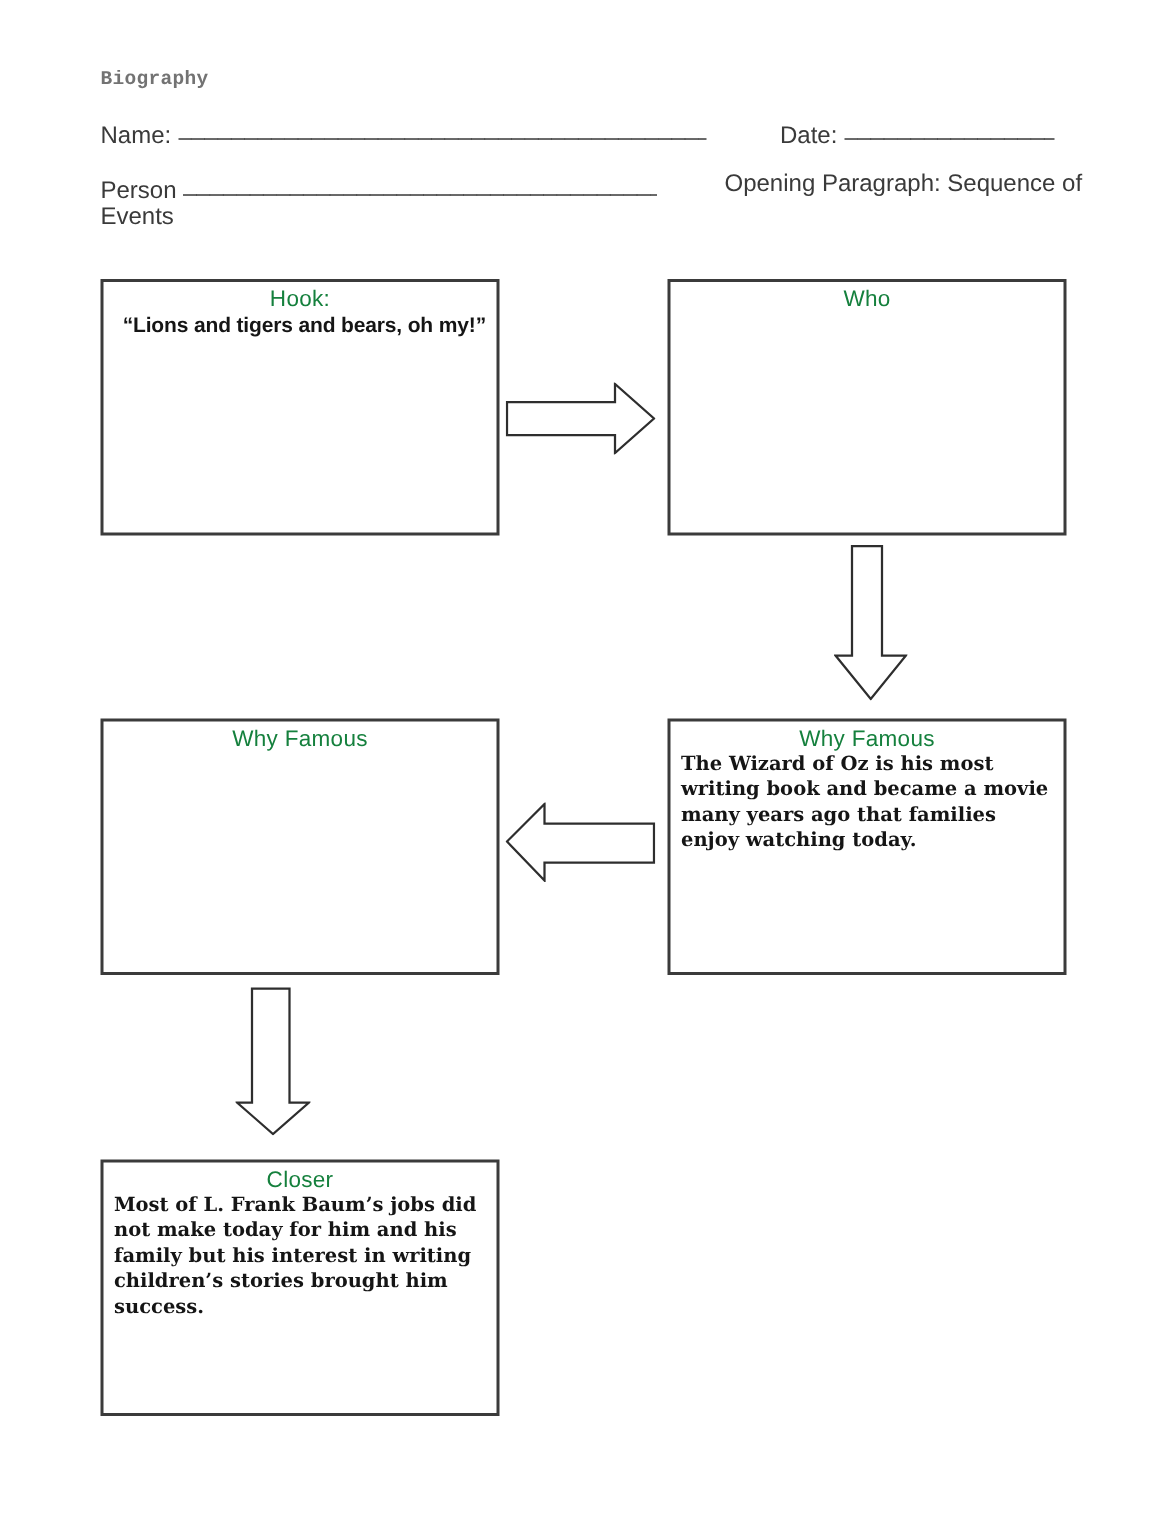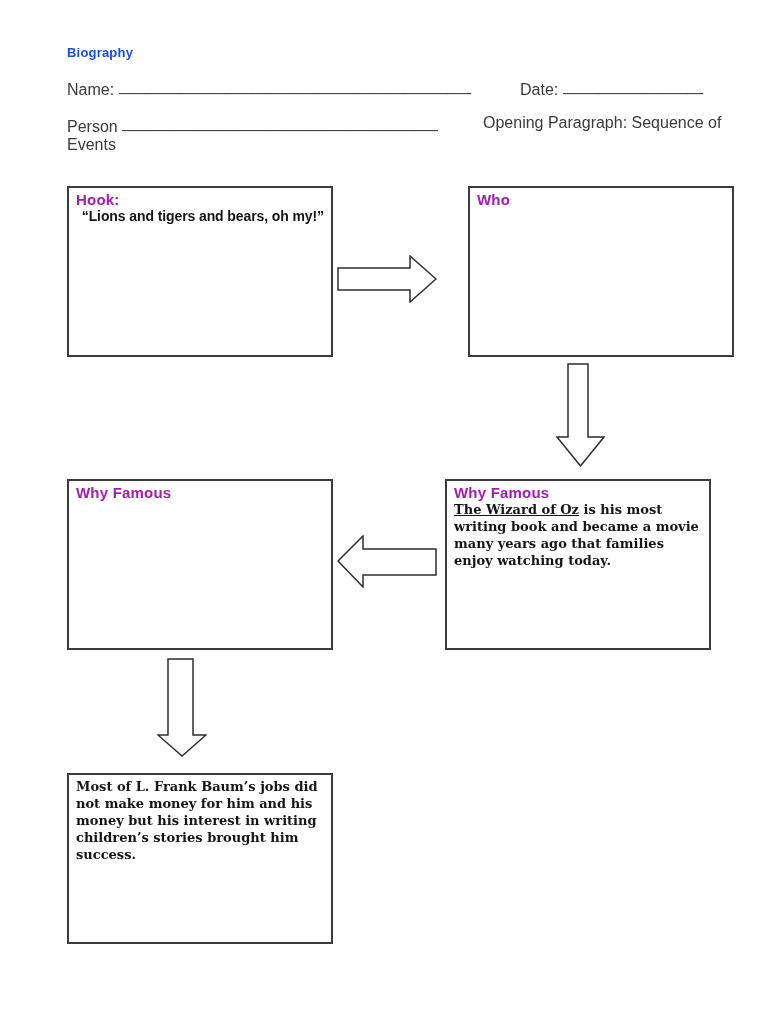--- a/index.html
+++ b/index.html
@@ -8,24 +8,24 @@
     background: #ffffff;
     position: relative;
     font-family: "Liberation Sans", sans-serif;
     color: #2a2a2a;
     overflow: hidden;
   }
   .abs { position: absolute; }
 
   
   .doc-title {
-    font-family: Liberation Sans, sans-serif;
+    font-family: Liberation Mono, monospace;
     font-weight: bold;
     font-size: 13px;
-    color: #1d4ed8;
+    color: #737373;
     letter-spacing: 0.2px;
   }
   .hdr-text {
     font-size: 16px;
     color: #3a3a3a;
     white-space: nowrap;
   }
   .fill-line {
     display: inline-block;
     overflow: hidden;
@@ -41,45 +41,45 @@
   
   .fbox {
     position: absolute;
     width: 266px; height: 171px;
     box-sizing: border-box;
     border: 2px solid #3b3b3b;
     background: #ffffff;
     padding: 3px 7px 0 7px;
   }
   .fbox-title {
-    text-align: left;
-    font-weight: bold;
+    text-align: center;
+    font-weight: normal;
     font-size: 15px;
     line-height: 17px;
-    color: #a21caf;
+    color: #15803d;
     letter-spacing: 0.2px;
   }
   .body-sans {
     font-weight: bold;
     font-size: 14px;
     line-height: 17px;
     letter-spacing: -0.1px;
     color: #151515;
     white-space: pre-wrap;
     text-align: right;
   }
   .body-serif {
     font-family: "DejaVu Serif", serif;
     font-weight: bold;
     font-size: 13px;
     line-height: 17px;
     color: #151515;
     white-space: pre-wrap;
   }
-  .u { text-decoration: underline; }
+  .u { }
 
   
   .flow-arrow polygon {
     fill: #ffffff;
     stroke: #2e2e2e;
     stroke-width: 1.5;
     stroke-linejoin: miter;
   }
 </style>
 </head>
@@ -104,35 +104,36 @@
 
 <div class="abs hdr-text" style="left:483px; top:114px;text-align:right;">Opening Paragraph: Sequence of</div>
 
 <div class="abs hdr-text" style="left:67px; top:136px;">Events</div>
 
 <div class="fbox" style="left:67px; top:186px;">
   <div class="fbox-title">Hook:</div>
   <div class="body-sans">“Lions and tigers and bears, oh my!”</div>
 </div>
 
-<div class="fbox" style="left:445px; top:186px;margin-left:23px;">
+<div class="fbox" style="left:445px; top:186px;">
   <div class="fbox-title">Who</div>
 </div>
 
 <div class="fbox" style="left:445px; top:479px;">
   <div class="fbox-title">Why Famous</div>
   <div class="body-serif"><span class="u">The Wizard of Oz</span><span> is his most writing book and became a movie many years ago that families enjoy watching today.</span></div>
 </div>
 
 <div class="fbox" style="left:67px; top:479px;">
   <div class="fbox-title">Why Famous</div>
 </div>
 
 <div class="fbox" style="left:67px; top:773px;">
-  <div class="body-serif">Most of L. Frank Baum’s jobs did not make money for him and his money but his interest in writing children’s stories brought him success.</div>
+  <div class="fbox-title">Closer</div>
+  <div class="body-serif">Most of L. Frank Baum’s jobs did not make today for him and his family but his interest in writing children’s stories brought him success.</div>
 </div>
 
 <svg class="abs flow-arrow" style="left:337px; top:255px;" width="100" height="48" viewBox="0 0 100 48">
   <polygon points="1,13 73,13 73,1 99,24 73,47 73,35 1,35"></polygon>
 </svg>
 
 <svg class="abs flow-arrow" style="left:556px; top:363px;" width="49" height="104" viewBox="0 0 49 104">
   <polygon points="12,1 32,1 32,74 48,74 24.5,103 1,74 12,74"></polygon>
 </svg>
 

